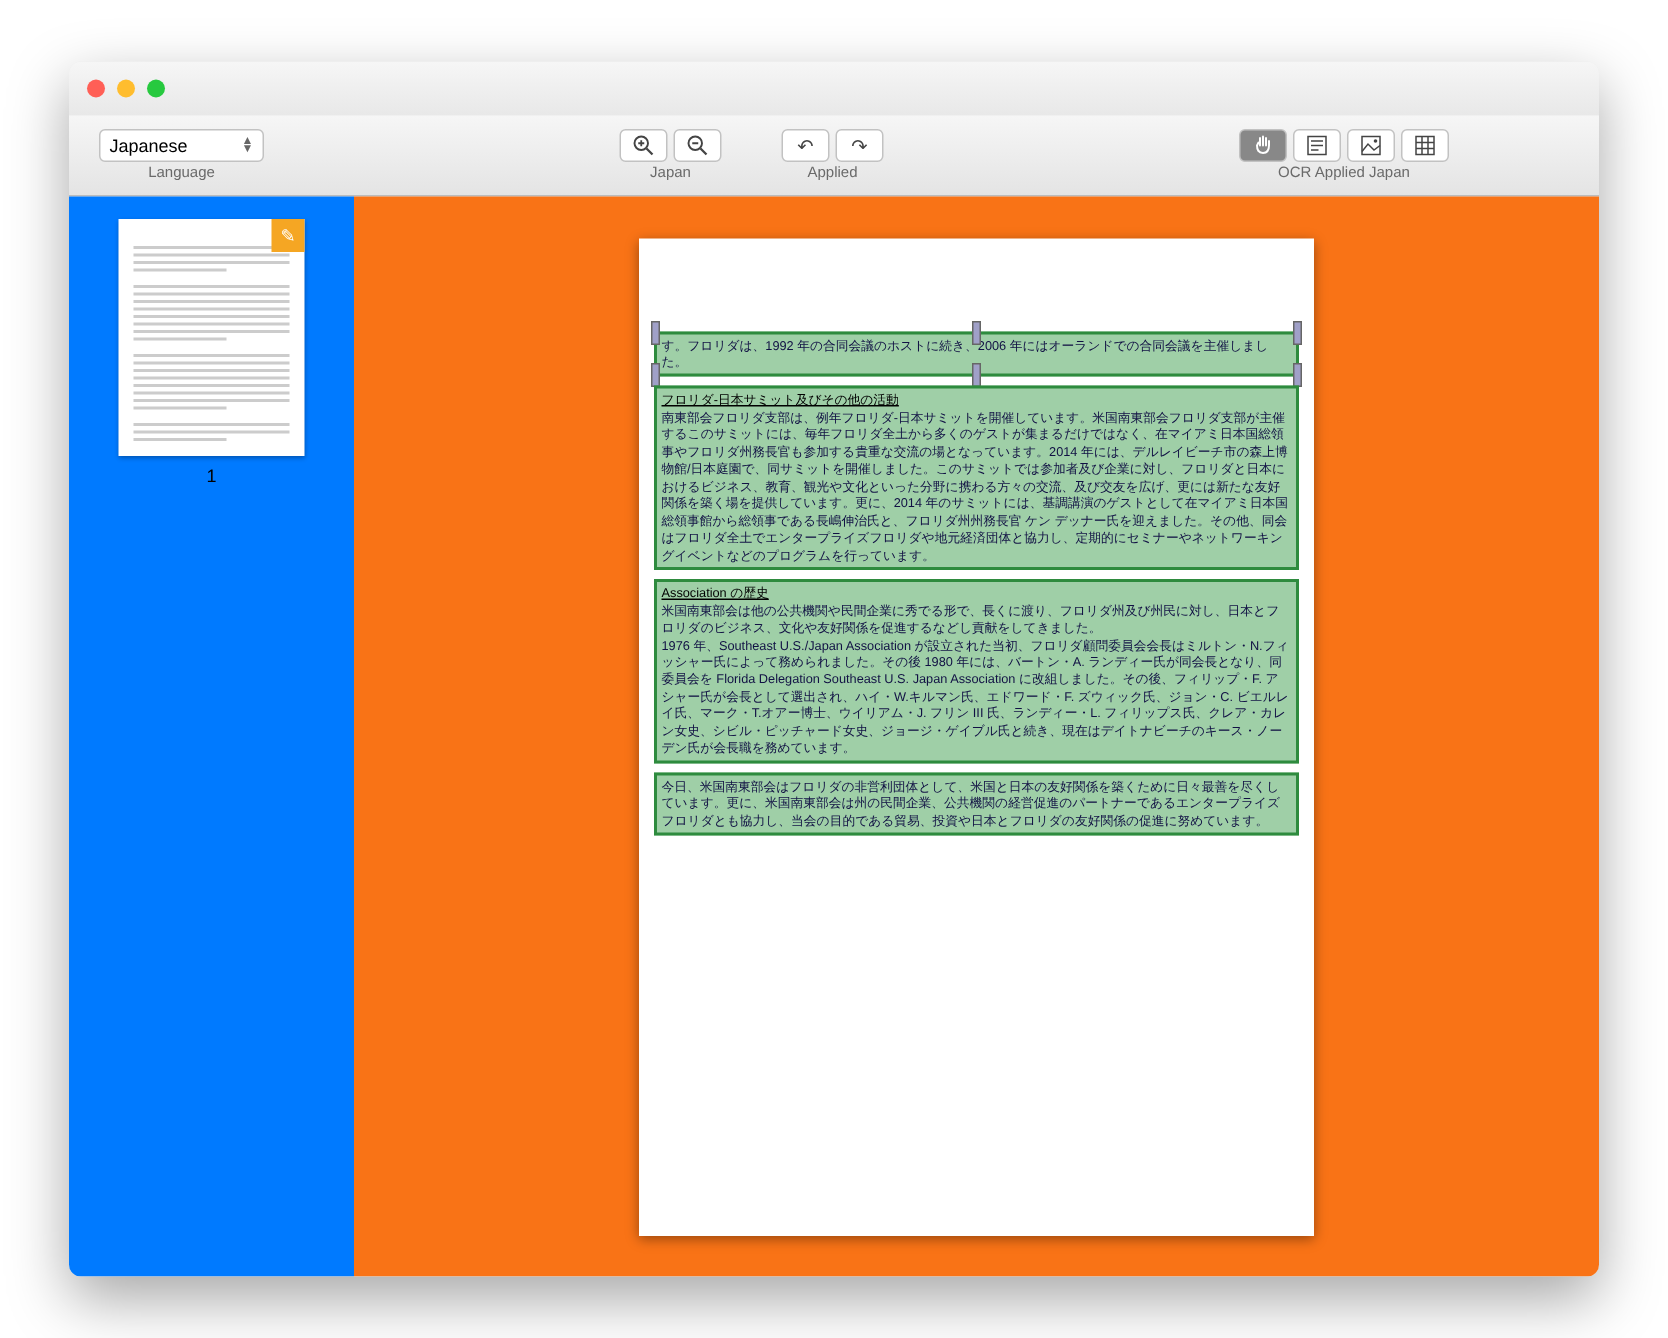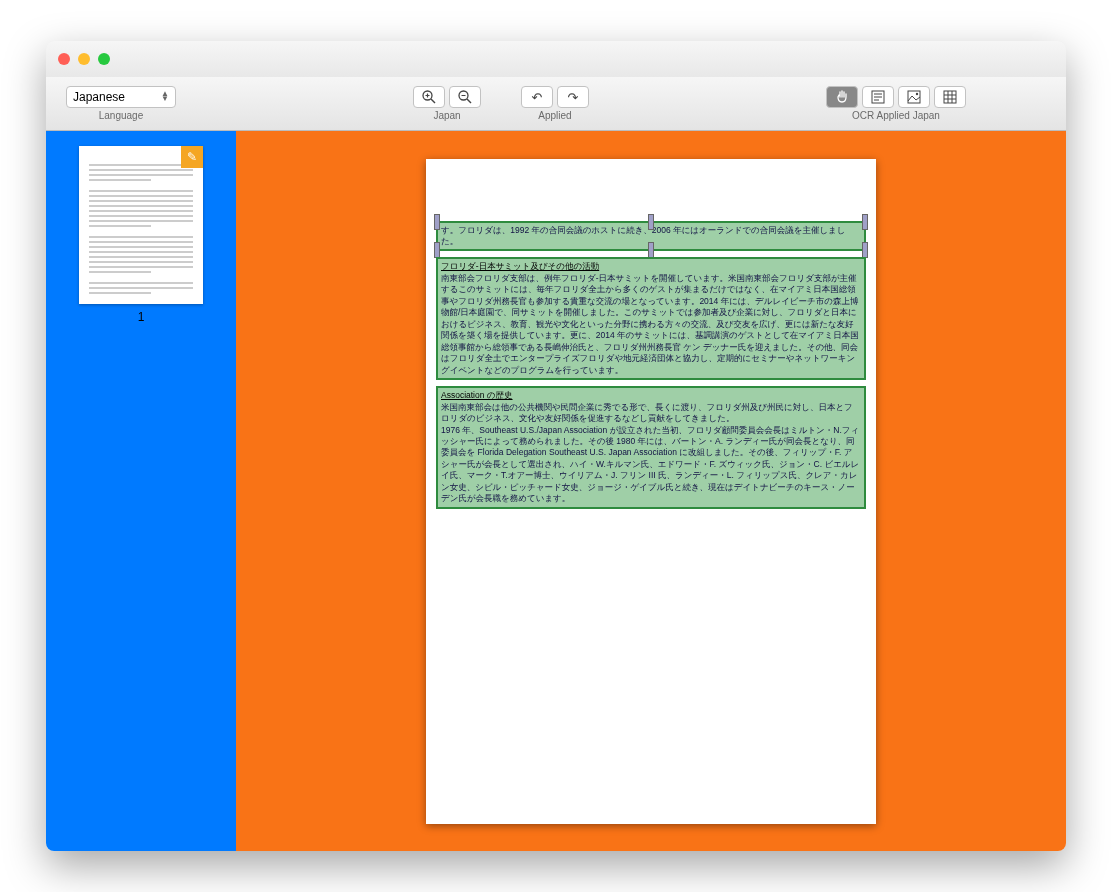--- a/index.html
+++ b/index.html
@@ -283,16 +283,17 @@
       </div>
       <div class="thumb-label">1</div>
     </div>
 
     <div class="canvas">
       <div class="page" id="page-zones">
 
       <div class="zone selected"><span>す。フロリダは、1992 年の合同会議のホストに続き、2006 年にはオーランドでの合同会議を主催しました。</span><div class="handle tl"></div><div class="handle tm"></div><div class="handle tr"></div><div class="handle bl"></div><div class="handle bm"></div><div class="handle br"></div></div>
           <div class="zone"><span class="zone-title">フロリダ-日本サミット及びその他の活動</span><br><span>南東部会フロリダ支部は、例年フロリダ-日本サミットを開催しています。米国南東部会フロリダ支部が主催するこのサミットには、毎年フロリダ全土から多くのゲストが集まるだけではなく、在マイアミ日本国総領事やフロリダ州務長官も参加する貴重な交流の場となっています。2014 年には、デルレイビーチ市の森上博物館/日本庭園で、同サミットを開催しました。このサミットでは参加者及び企業に対し、フロリダと日本におけるビジネス、教育、観光や文化といった分野に携わる方々の交流、及び交友を広げ、更には新たな友好関係を築く場を提供しています。更に、2014 年のサミットには、基調講演のゲストとして在マイアミ日本国総領事館から総領事である長嶋伸治氏と、フロリダ州州務長官 ケン デッナー氏を迎えました。その他、同会はフロリダ全土でエンタープライズフロリダや地元経済団体と協力し、定期的にセミナーやネットワーキングイベントなどのプログラムを行っています。</span></div>
           <div class="zone"><span class="zone-title">Association の歴史</span><br><span>米国南東部会は他の公共機関や民間企業に秀でる形で、長くに渡り、フロリダ州及び州民に対し、日本とフロリダのビジネス、文化や友好関係を促進するなどし貢献をしてきました。<br>1976 年、Southeast U.S./Japan Association が設立された当初、フロリダ顧問委員会会長はミルトン・N.フィッシャー氏によって務められました。その後 1980 年には、バートン・A. ランディー氏が同会長となり、同委員会を Florida Delegation Southeast U.S. Japan Association に改組しました。その後、フィリップ・F. アシャー氏が会長として選出され、ハイ・W.キルマン氏、エドワード・F. ズウィック氏、ジョン・C. ビエルレイ氏、マーク・T.オアー博士、ウイリアム・J. フリン III 氏、ランディー・L. フィリップス氏、クレア・カレン女史、シビル・ピッチャード女史、ジョージ・ゲイブル氏と続き、現在はデイトナビーチのキース・ノーデン氏が会長職を務めています。</span></div>
+          <div class="zone"><span>今日、米国南東部会はフロリダの非営利団体として、米国と日本の友好関係を築くために日々最善を尽くしています。更に、米国南東部会は州の民間企業、公共機関の経営促進のパートナーであるエンタープライズフロリダとも協力し、当会の目的である貿易、投資や日本とフロリダの友好関係の促進に努めています。</span></div>
         </div>
     </div>
   </div>
 </div>
 
 </body></html>

